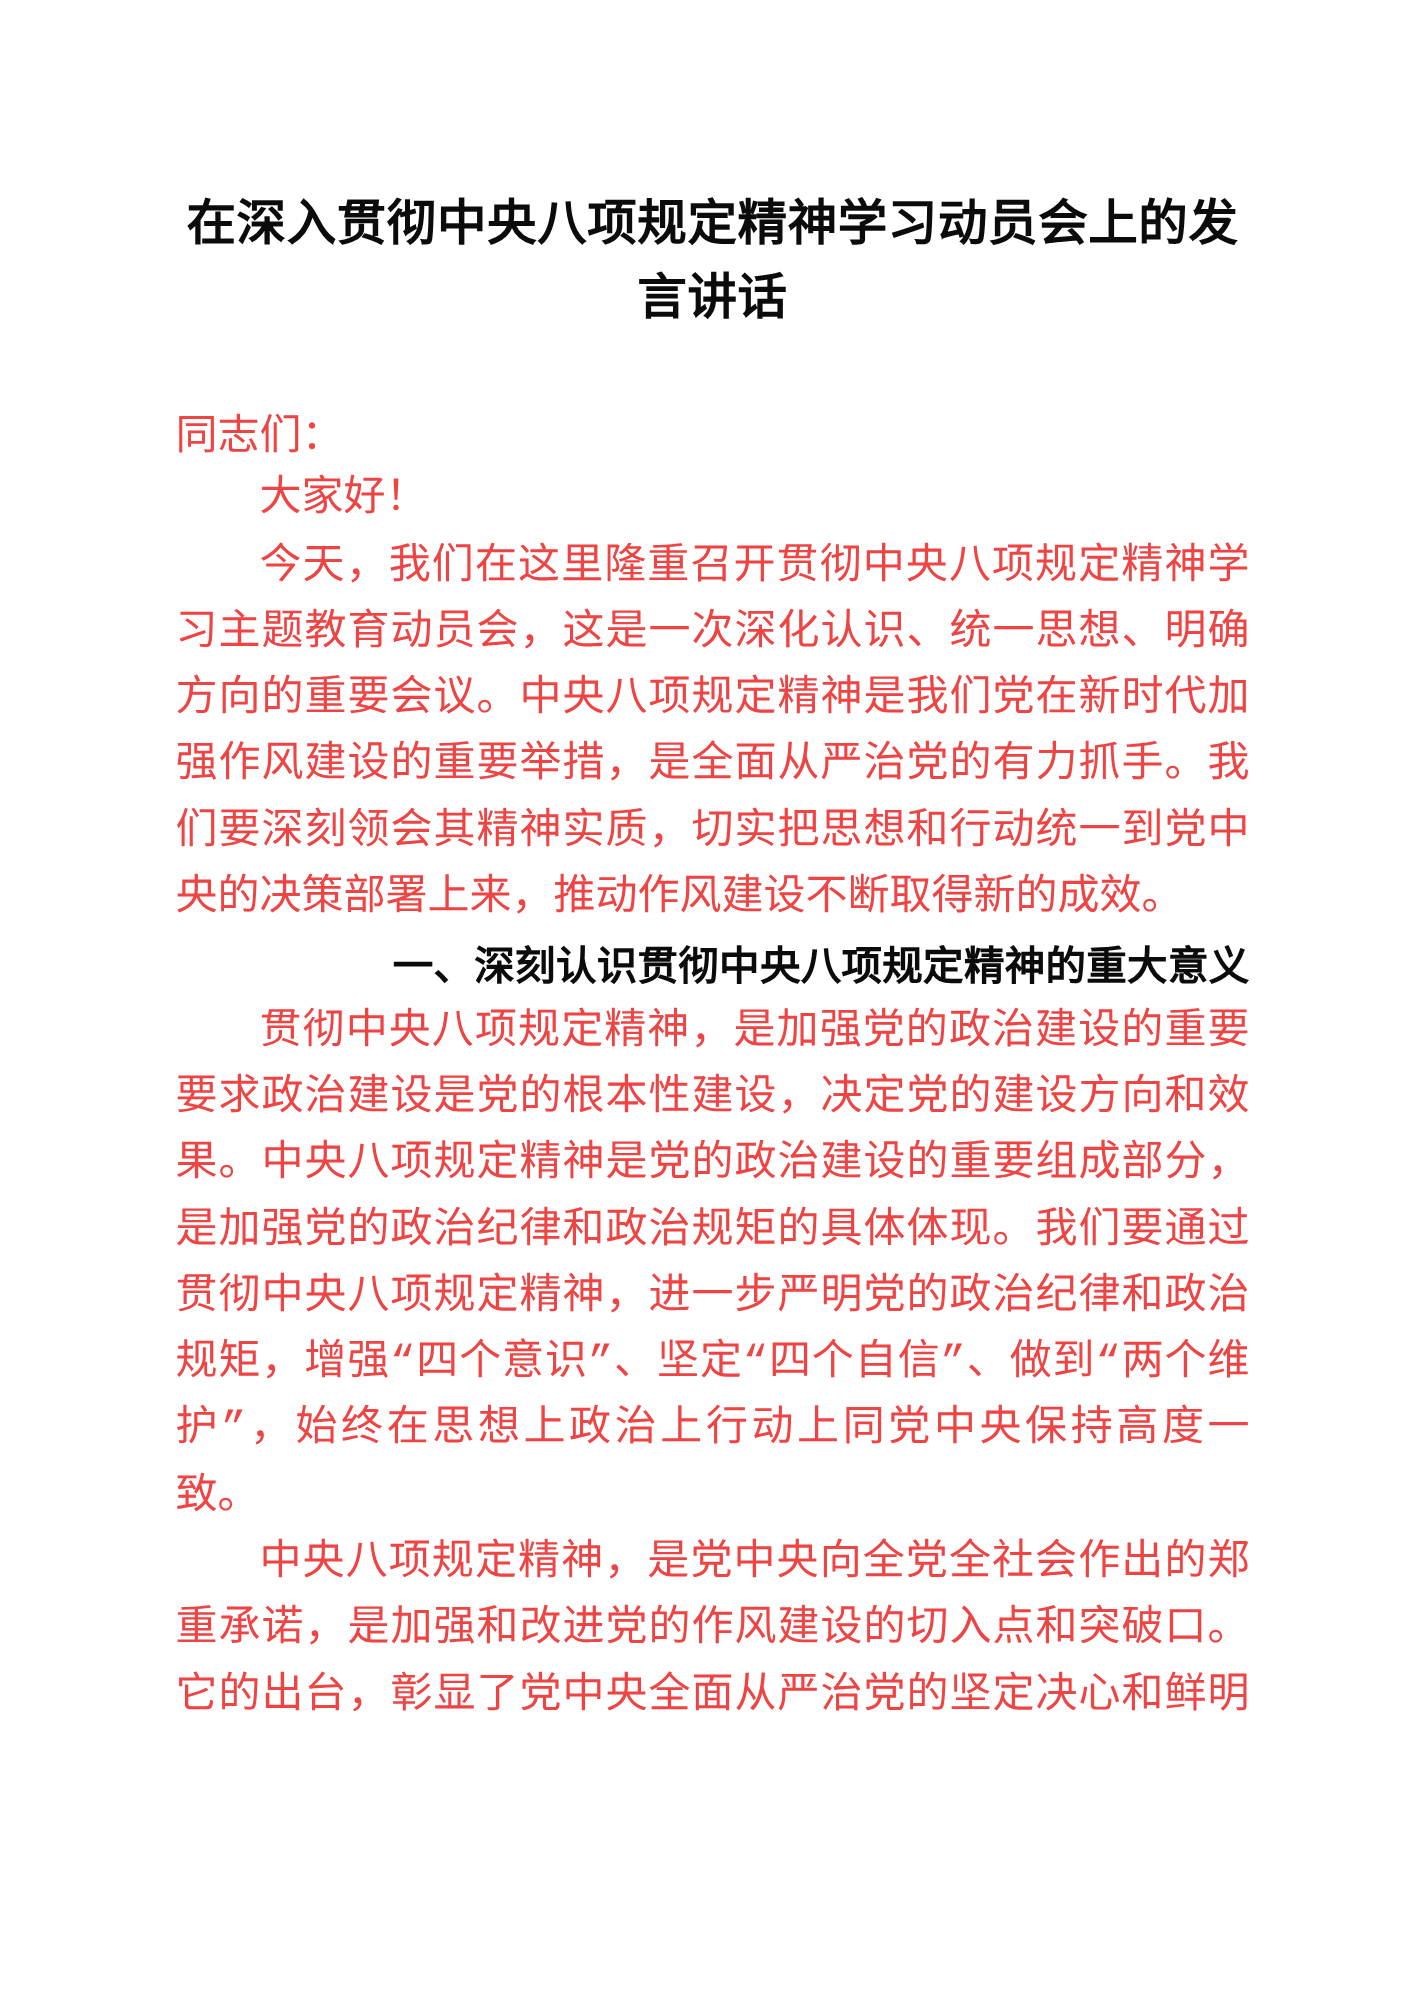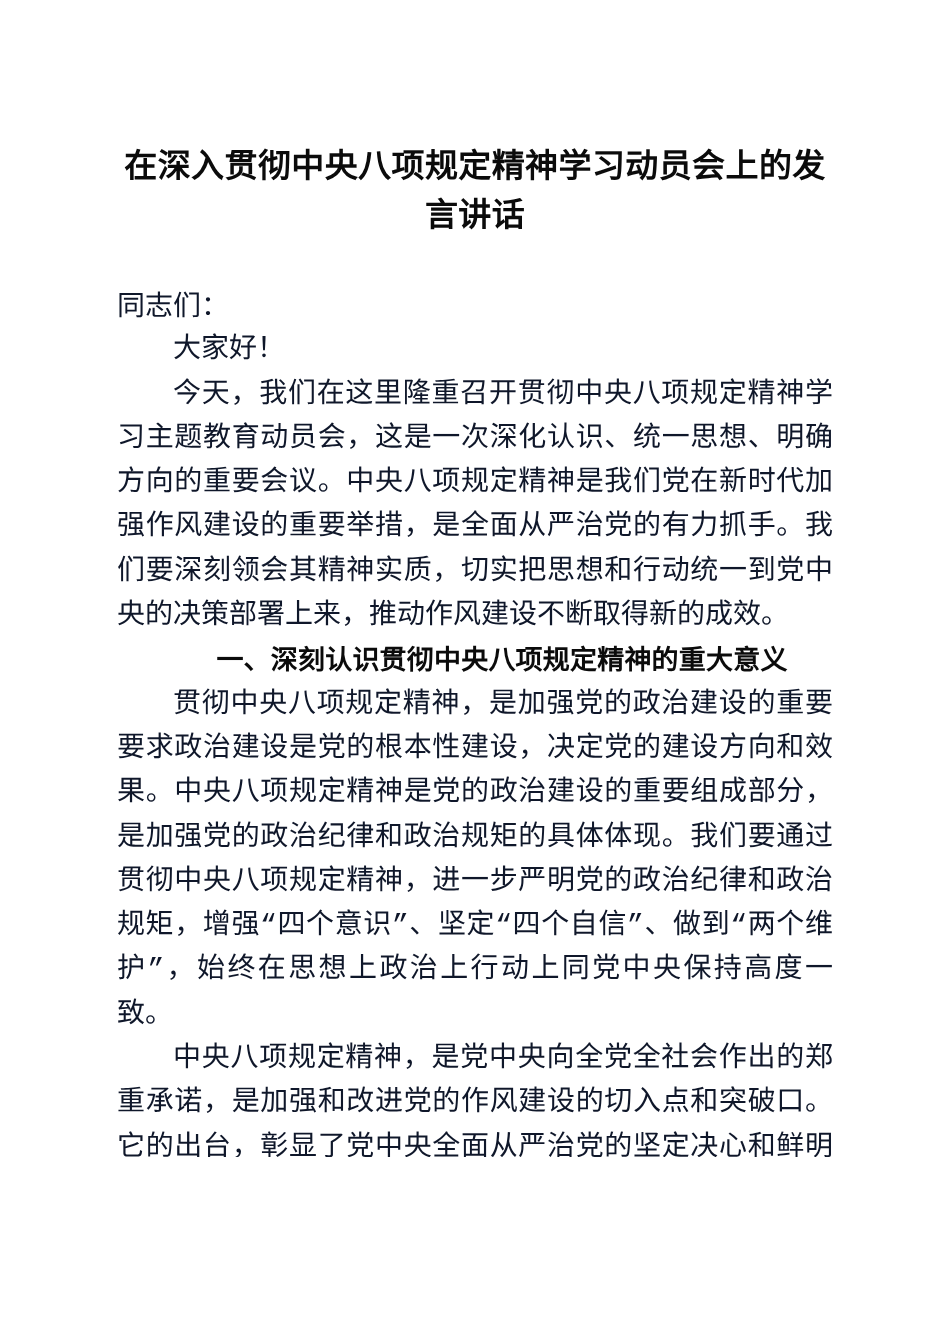--- a/index.html
+++ b/index.html
@@ -11,21 +11,21 @@
 
   body {
     font-family: "Liberation Serif", "DejaVu Serif", serif;
   }
 
   .page {
     position: relative;
     width: 950px;
     height: 1141px;
     background: #ffffff;
-    margin: 16px auto;
+    margin: 0 auto;
     overflow: hidden;
     box-sizing: border-box;
     border-radius: 28px;
   }
 
   .page-body {
     position: absolute;
     left: 117px;
     top: 0;
     width: 716px;
@@ -48,21 +48,21 @@
   .title-spacer {
     height: 44px;
   }
 
   .para {
     margin: 0;
     padding: 0;
     font-family: "DejaVu Serif", "Liberation Serif", serif;
     font-size: 28px;
     line-height: 44.3px;
-    color: #0f172a;
+    color: #ef4444;
     text-align: justify;
     text-justify: inter-character;
     word-break: break-all;
     letter-spacing: 0px;
   }
 
   .para.indent {
     text-indent: 56px;
     font-family: Liberation Mono, monospace;
   }
@@ -73,21 +73,21 @@
 
   .heading {
     margin: 0;
     padding: 0;
     font-family: "Liberation Sans", "DejaVu Sans", sans-serif;
     font-weight: bold;
     font-size: 27px;
     line-height: 44.3px;
     color: #0b0b0b;
     text-indent: 54px;
-    text-align: center;
+    text-align: right;
     word-break: break-all;
     letter-spacing: 0.2px;
   }
 </style>
 </head>
 <body>
 
 <div class="page">
   <div class="page-body">
 

